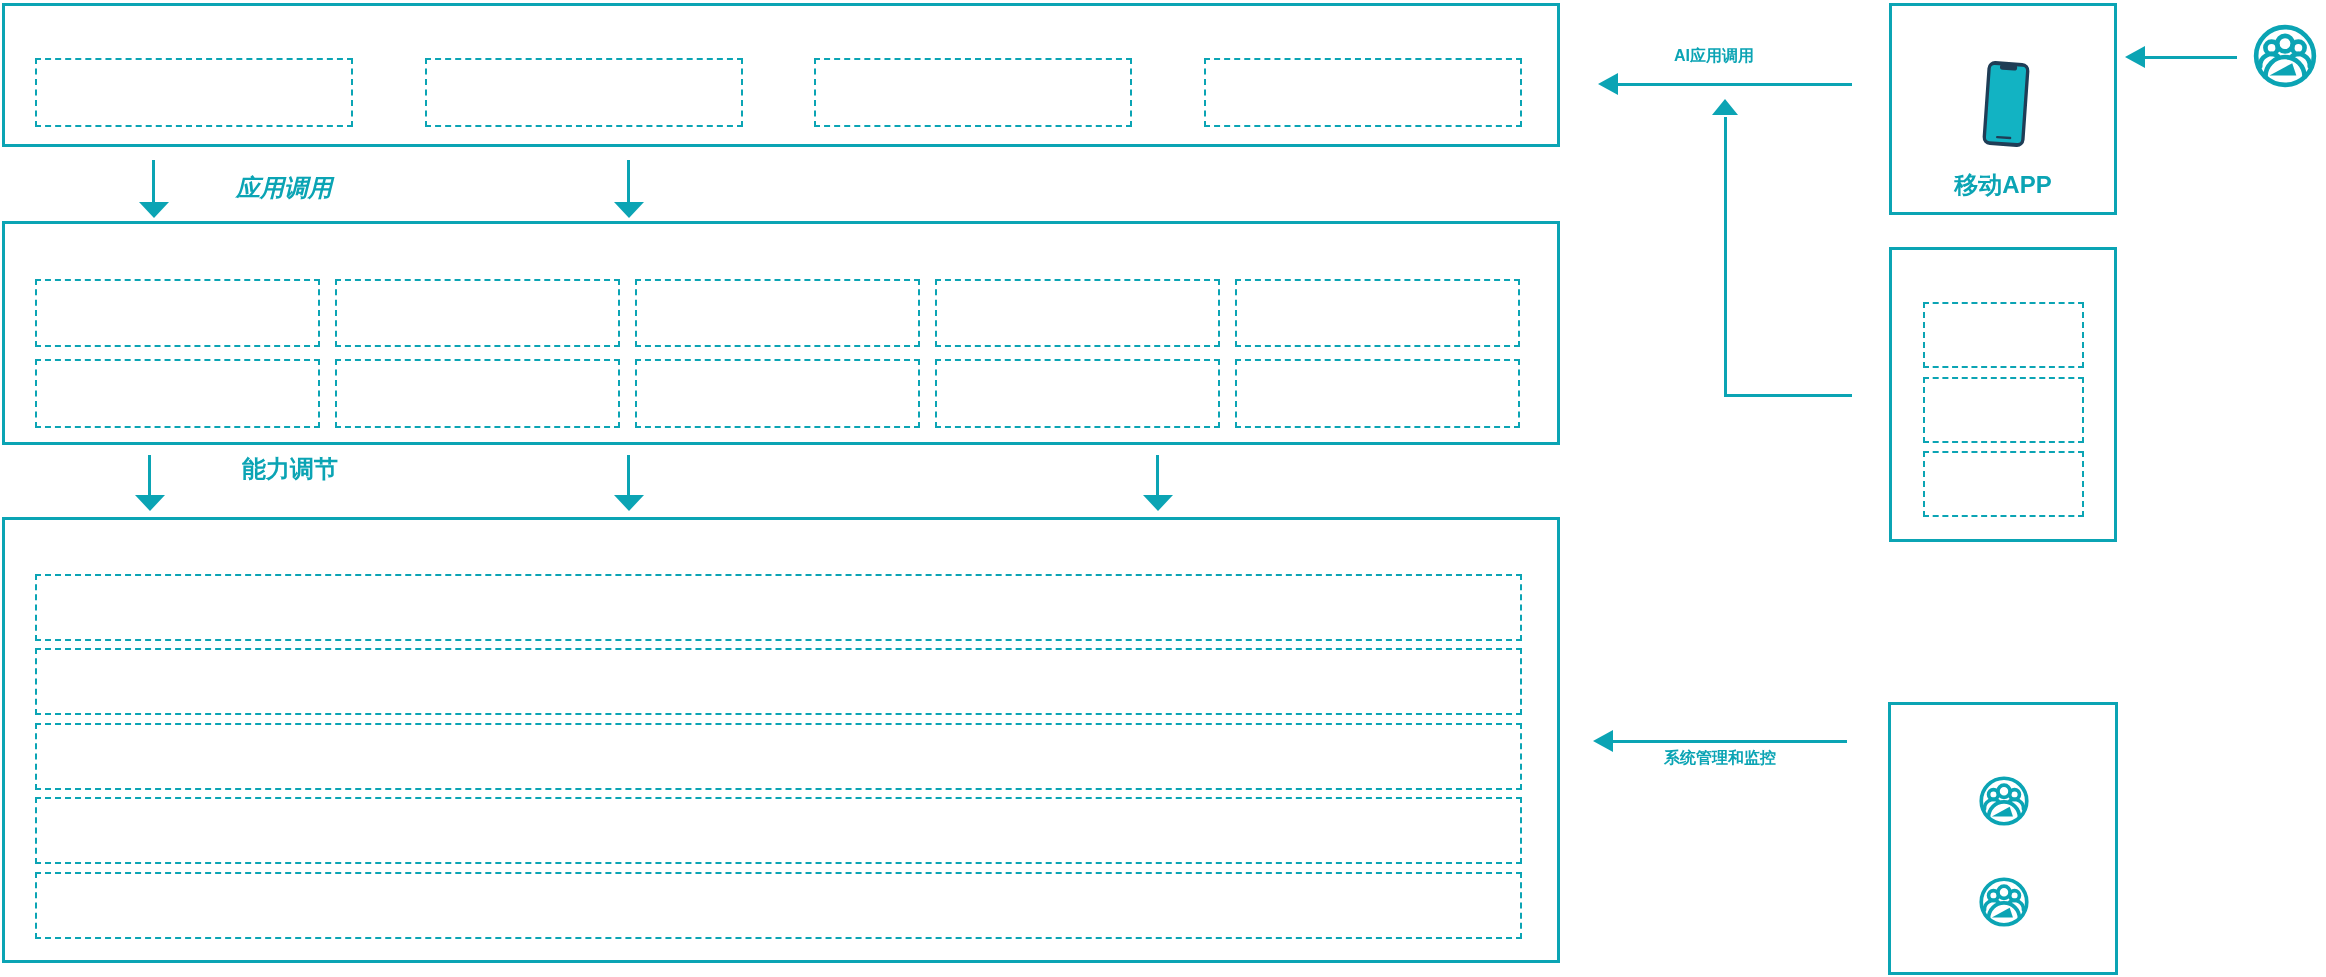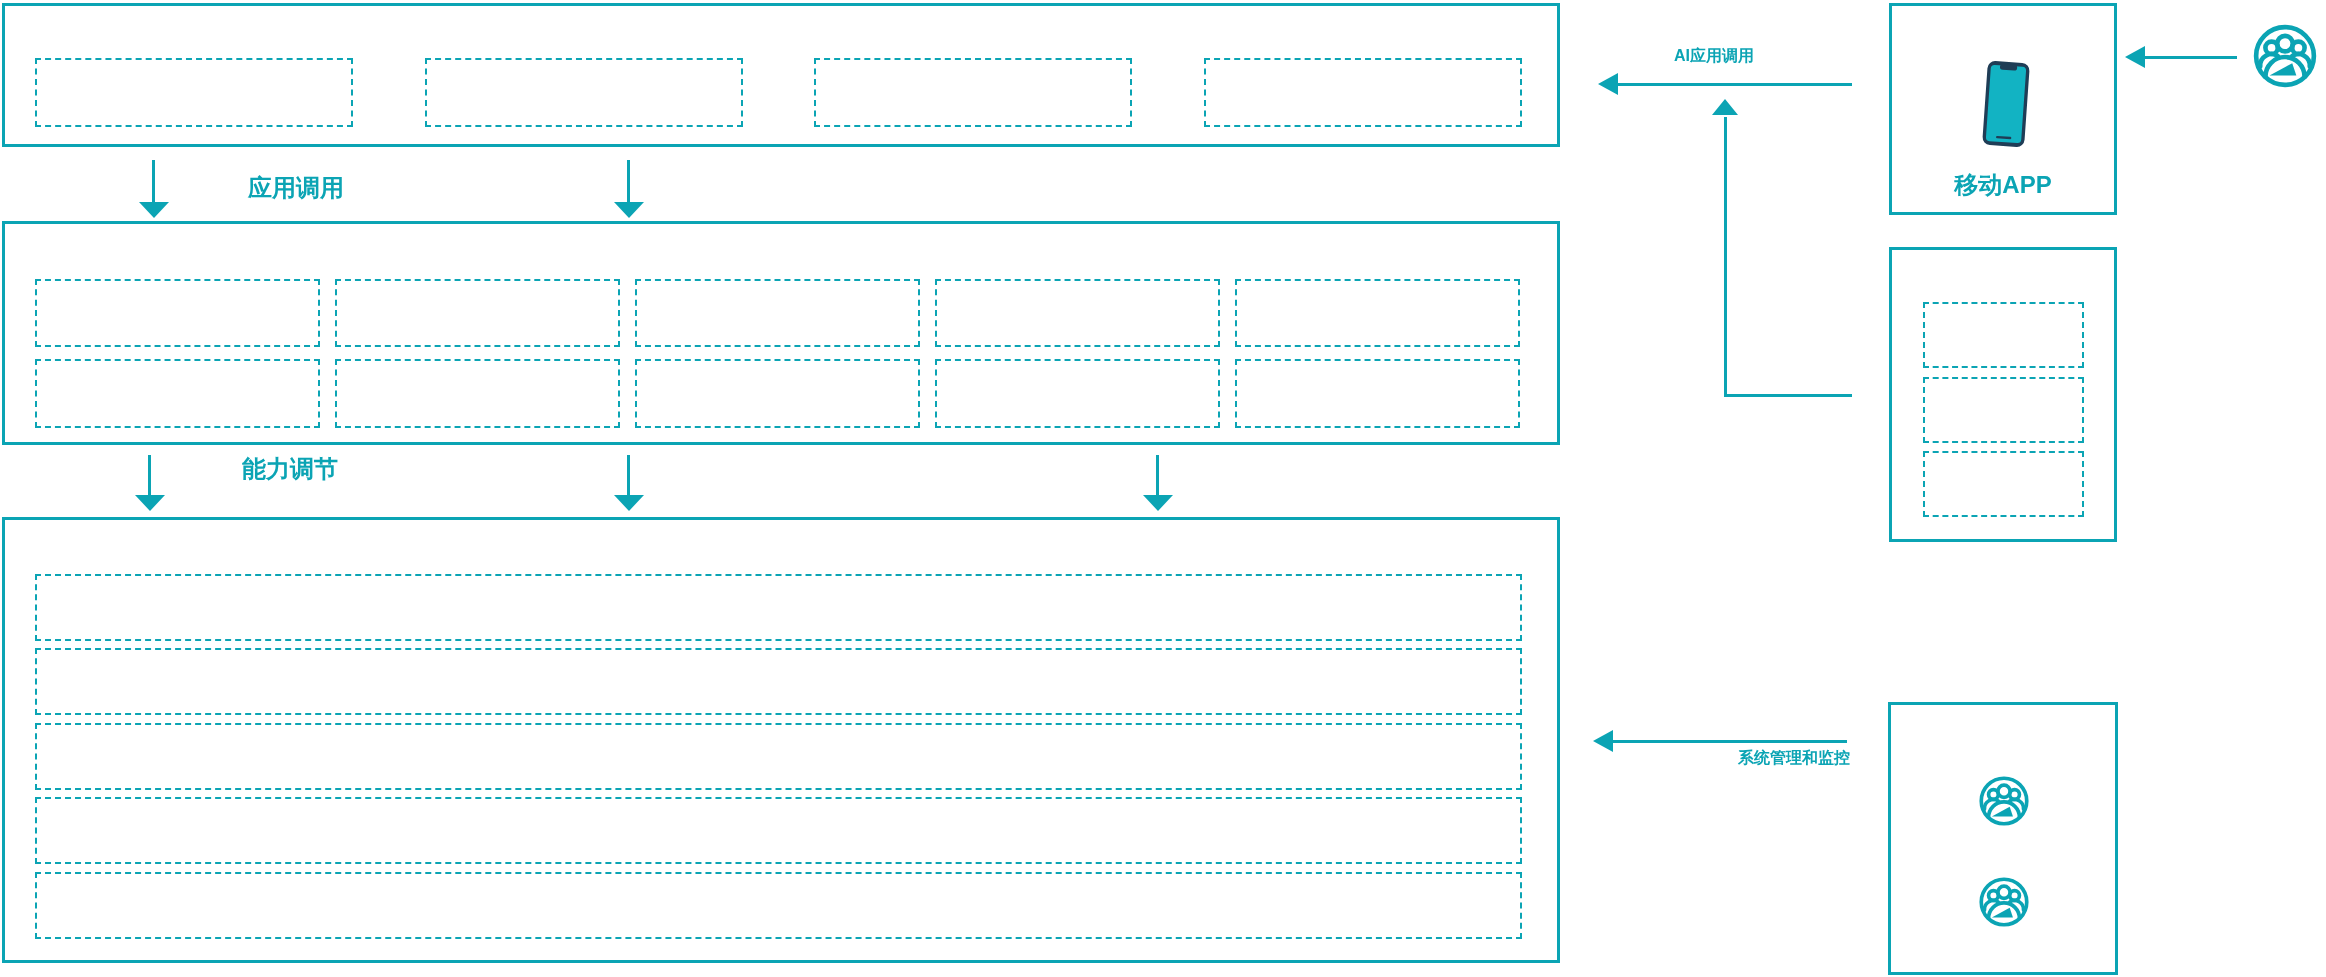--- a/index.html
+++ b/index.html
@@ -40,21 +40,21 @@
   <div class="box" style="left:2px;top:3px;width:1558px;height:144px;"></div>
   <div class="ph" style="left:35px;top:58px;width:318px;height:69px;"></div>
   <div class="ph" style="left:425px;top:58px;width:318px;height:69px;"></div>
   <div class="ph" style="left:814px;top:58px;width:318px;height:69px;"></div>
   <div class="ph" style="left:1204px;top:58px;width:318px;height:69px;"></div>
 
   <div class="vline" style="left:152px;top:160px;height:44px;"></div>
   <div class="head-down" style="left:139px;top:202px;"></div>
   <div class="vline" style="left:627px;top:160px;height:44px;"></div>
   <div class="head-down" style="left:614px;top:202px;"></div>
-  <div class="lbl lbl-lg" style="left:248px;top:175px;">应用调用</div>
+  <div class="lbl lbl-lg" style="left:236px;top:175px;font-style:italic;">应用调用</div>
 
   <div class="box" style="left:2px;top:221px;width:1558px;height:224px;"></div>
 
   <div class="ph" style="left:35px;top:279px;width:285px;height:68px;"></div>
   <div class="ph" style="left:335px;top:279px;width:285px;height:68px;"></div>
   <div class="ph" style="left:635px;top:279px;width:285px;height:68px;"></div>
   <div class="ph" style="left:935px;top:279px;width:285px;height:68px;"></div>
   <div class="ph" style="left:1235px;top:279px;width:285px;height:68px;"></div>
 
   <div class="ph" style="left:35px;top:359px;width:285px;height:69px;"></div>
@@ -110,21 +110,21 @@
       <path d="M13,52 A19,19 0 0 1 51,52"></path>
       <path d="M17,51 L43,51 L39,39 Z" fill="#0ba4b4" stroke="none"></path>
     </svg>
   </span>
 
   <div class="box" style="left:1889px;top:247px;width:228px;height:295px;"></div>
   <div class="ph" style="left:1923px;top:302px;width:161px;height:66px;"></div>
   <div class="ph" style="left:1923px;top:377px;width:161px;height:66px;"></div>
   <div class="ph" style="left:1923px;top:451px;width:161px;height:66px;"></div>
 
-  <div class="lbl lbl-md" style="left:1738px;top:749px;">系统管理和监控</div>
+  <div class="lbl lbl-md" style="left:1664px;top:749px;">系统管理和监控</div>
   <div class="hline" style="left:1613px;top:740px;width:234px;"></div>
   <div class="head-left" style="left:1593px;top:730px;"></div>
 
   <div class="box" style="left:1888px;top:702px;width:230px;height:273px;"></div>
   <span class="icon" style="left:1978px;top:775px;width:52px;height:52px;">
     <svg viewBox="0 0 64 64" xmlns="http://www.w3.org/2000/svg" fill="none" stroke="#0ba4b4" stroke-width="4.5" stroke-linecap="round">
       <circle cx="32" cy="32" r="28"></circle>
       <circle cx="19" cy="24" r="6"></circle>
       <circle cx="45" cy="24" r="6"></circle>
       <path d="M8,42 A11,11 0 0 1 25,32"></path>

